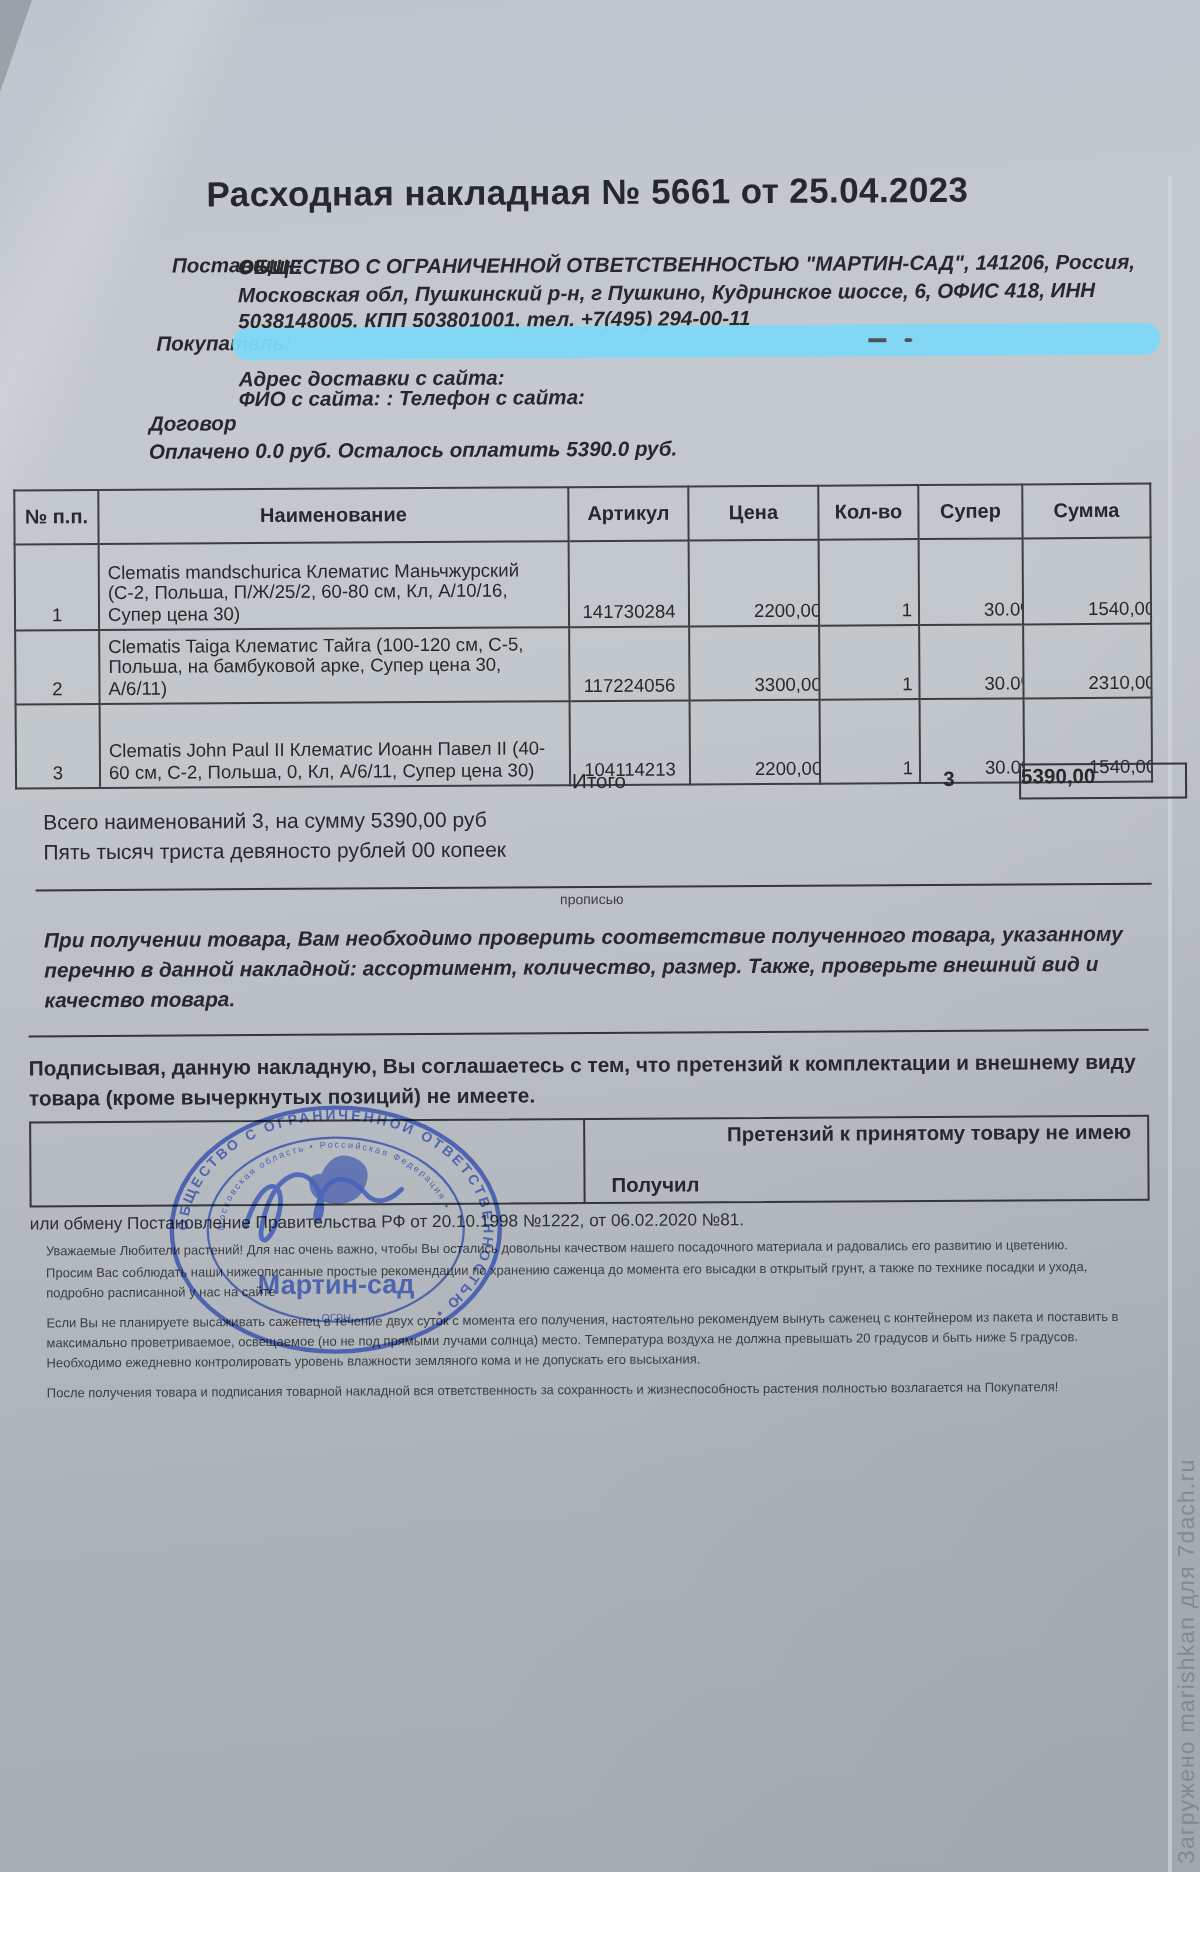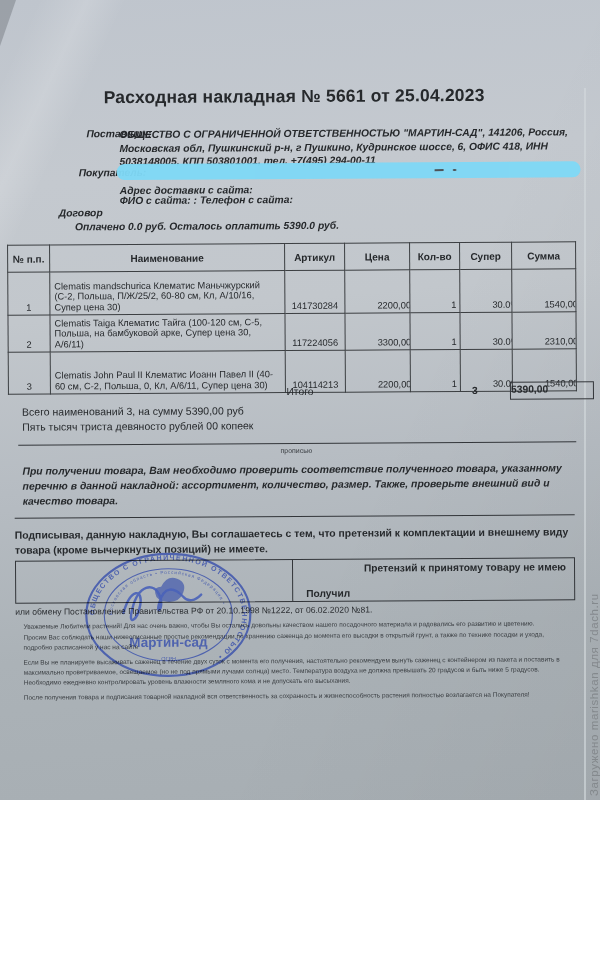--- a/index.html
+++ b/index.html
@@ -1,17 +1,17 @@
 <!DOCTYPE html>
 <html><head>
 <meta charset="utf-8">
 <style>
   html,body{margin:0;padding:0;}
   body{width:600px;height:972px;overflow:hidden;font-family:"Liberation Sans",sans-serif;}
-  .photo{position:relative;width:600px;height:800px;
+  .photo{position:relative;width:600px;height:936px;
     background:linear-gradient(175deg,#bfc5cd 0%,#c4c9cf 22%,#c2c7cc 38%,#b6bcc2 58%,#abb2b7 78%,#a7aeb3 100%);
     overflow:hidden;}
   .photo::before{content:"";position:absolute;inset:0;pointer-events:none;
     background:linear-gradient(115deg,transparent 4%,rgba(255,255,255,.16) 9%,transparent 13%,transparent 60%,rgba(0,0,0,.04) 100%);}
   .corner-shadow{position:absolute;left:0;top:0;width:16px;height:46px;
     background:#7e848b;clip-path:polygon(0 0,100% 0,0 100%);opacity:.55;}
   .paper-edge{position:absolute;right:14px;top:88px;bottom:0;width:2px;background:#d3d8db;opacity:.65;}
 
   .doc{position:absolute;inset:0;transform:rotate(-0.35deg);color:#26292c;}
 
@@ -23,21 +23,21 @@
   .supplier-text{position:absolute;left:121px;top:127px;width:463px;
     font-weight:bold;font-style:italic;font-size:10.3px;line-height:13.6px;}
   .buyer-label{position:absolute;left:80px;top:166px;}
   .redaction{position:absolute;left:118px;top:163px;width:464px;height:16px;
     background:#7fd8f6;border-radius:9px;opacity:.96;}
   .redaction .dash1,.redaction .dash2{position:absolute;top:7px;height:2px;background:#4a4f54;}
   .redaction .dash1{left:318px;width:9px;}
   .redaction .dash2{left:336px;width:4px;border-radius:50%;}
   .addr-label{position:absolute;left:121px;top:184px;}
   .fio-label{position:absolute;left:121px;top:194px;}
-  .contract-label{position:absolute;left:60px;top:206px;text-align:center;}
+  .contract-label{position:absolute;left:76px;top:206px;text-align:center;}
   .paid-line{position:absolute;left:76px;top:220px;}
 
   .tbl-wrap{position:absolute;left:8px;top:243px;width:568px;}
   table{border-collapse:collapse;table-layout:fixed;width:568px;}
   th,td{border:1px solid #3c3f42;font-family:"Liberation Sans",sans-serif;overflow:hidden;}
   th{font-size:10px;font-weight:bold;height:26px;text-align:center;padding:0 2px;}
   td{font-size:9.3px;line-height:10.8px;vertical-align:bottom;padding:1px 3px;}
   td.num{text-align:center;}
   td.name{padding:1px 4px;}
   td.art{text-align:center;}

